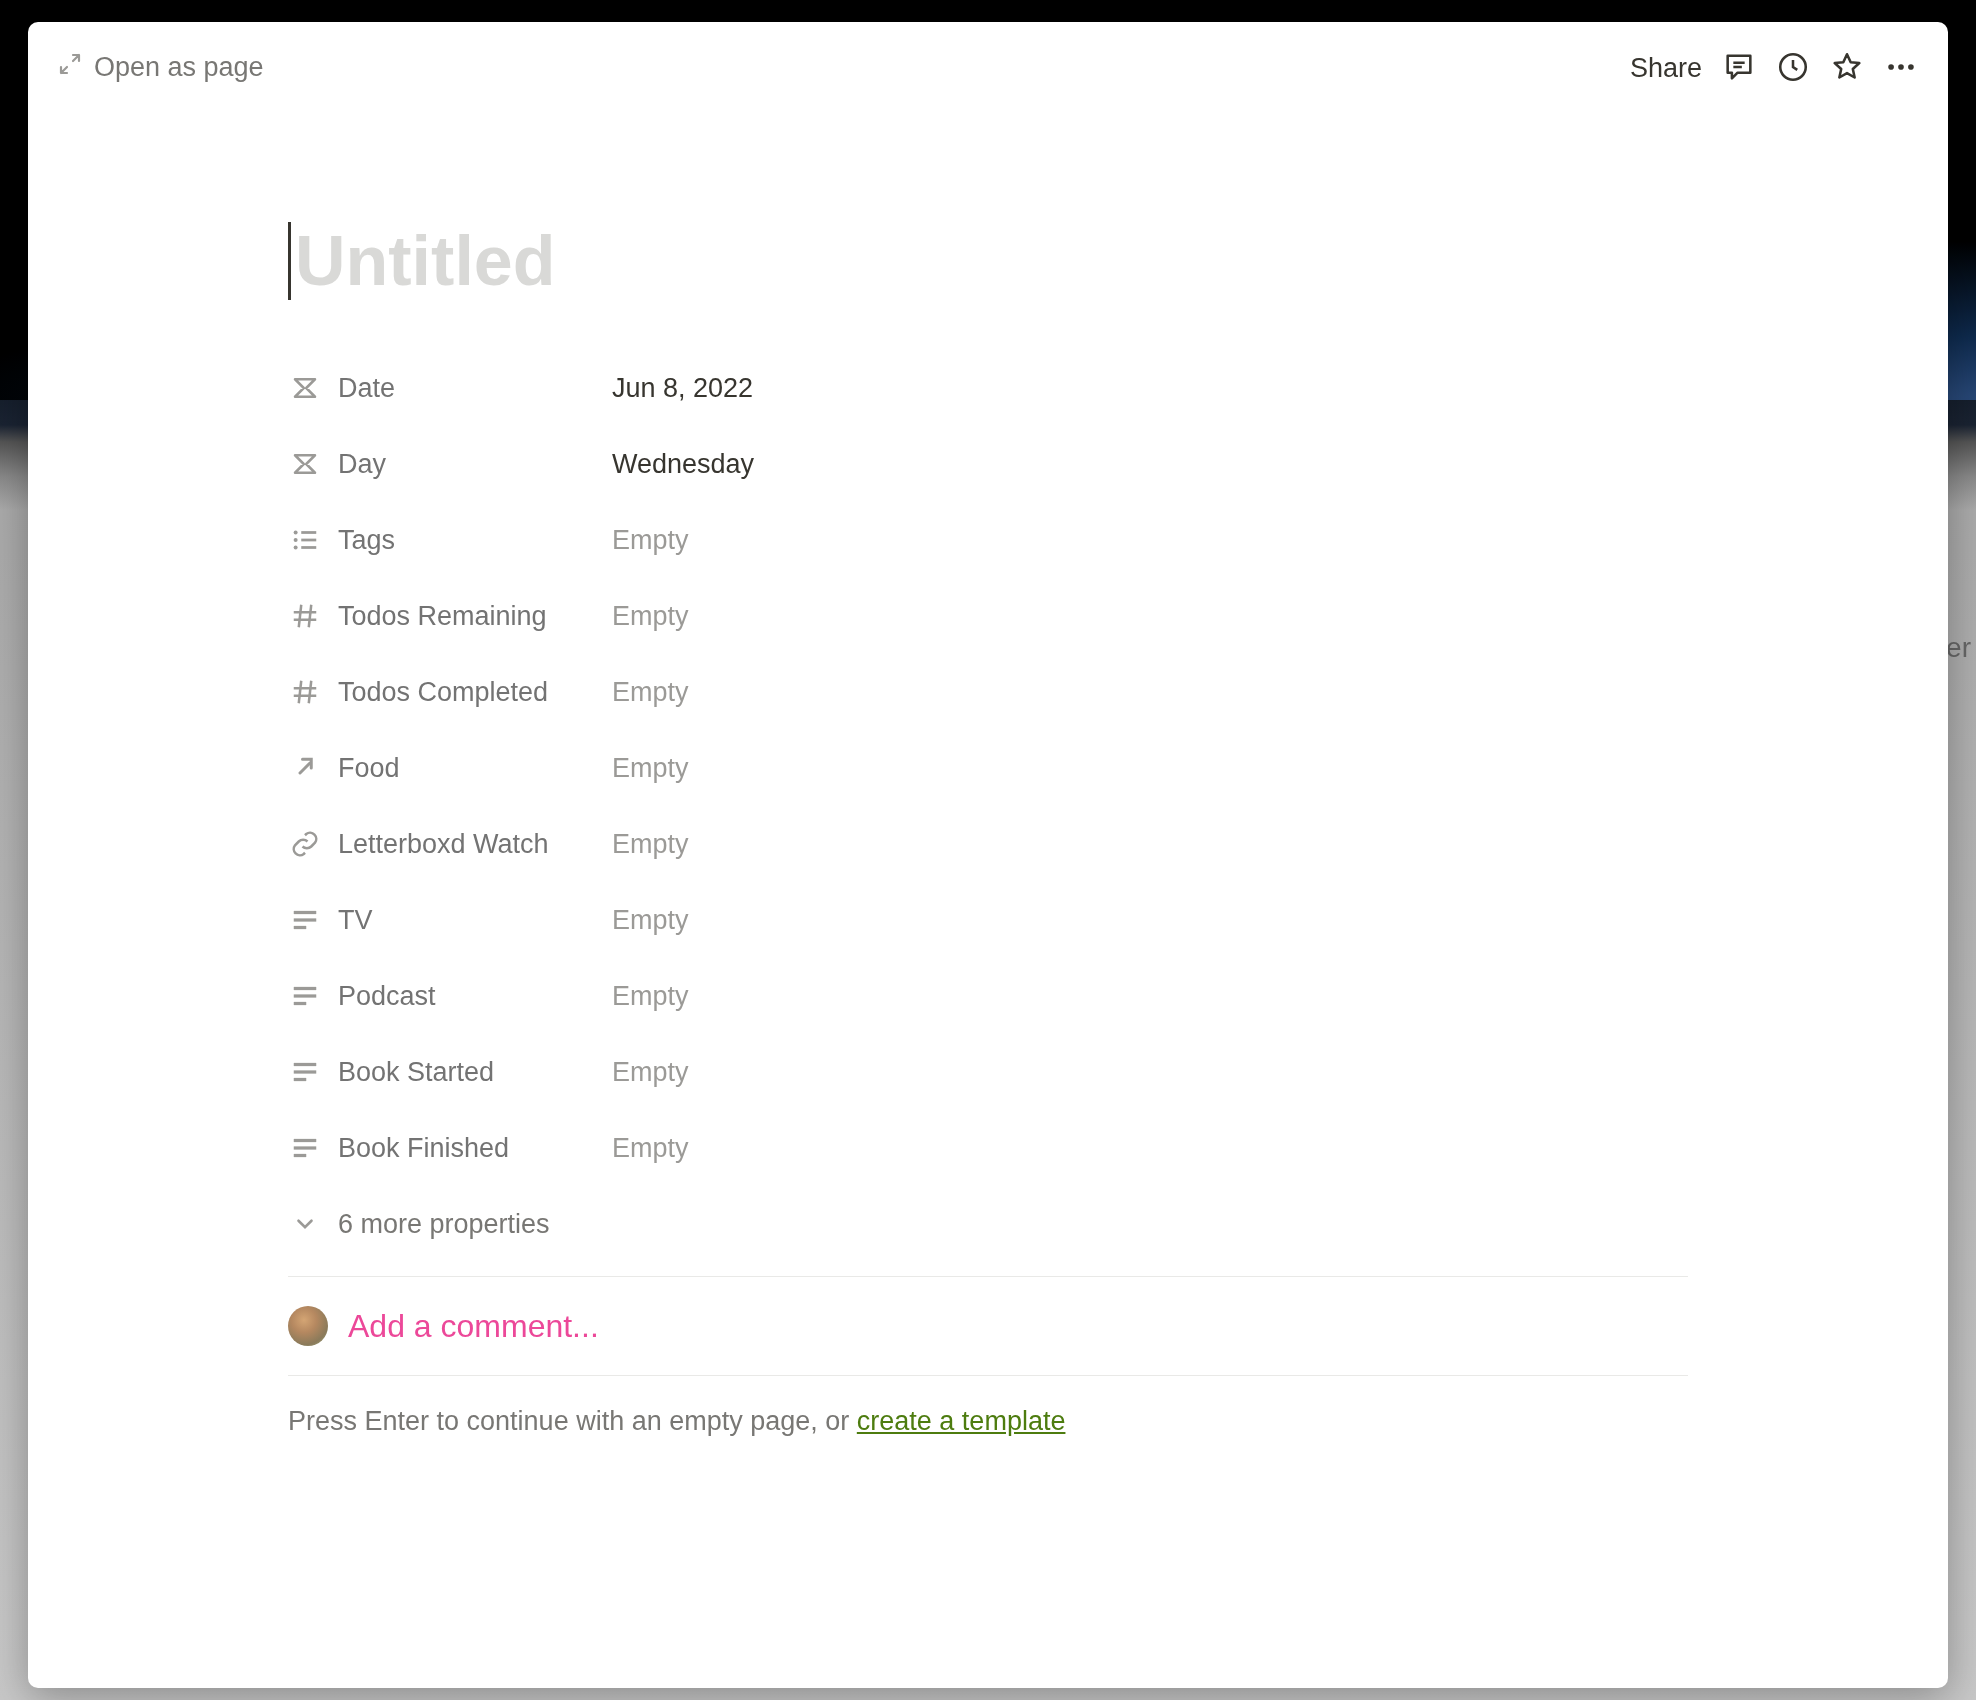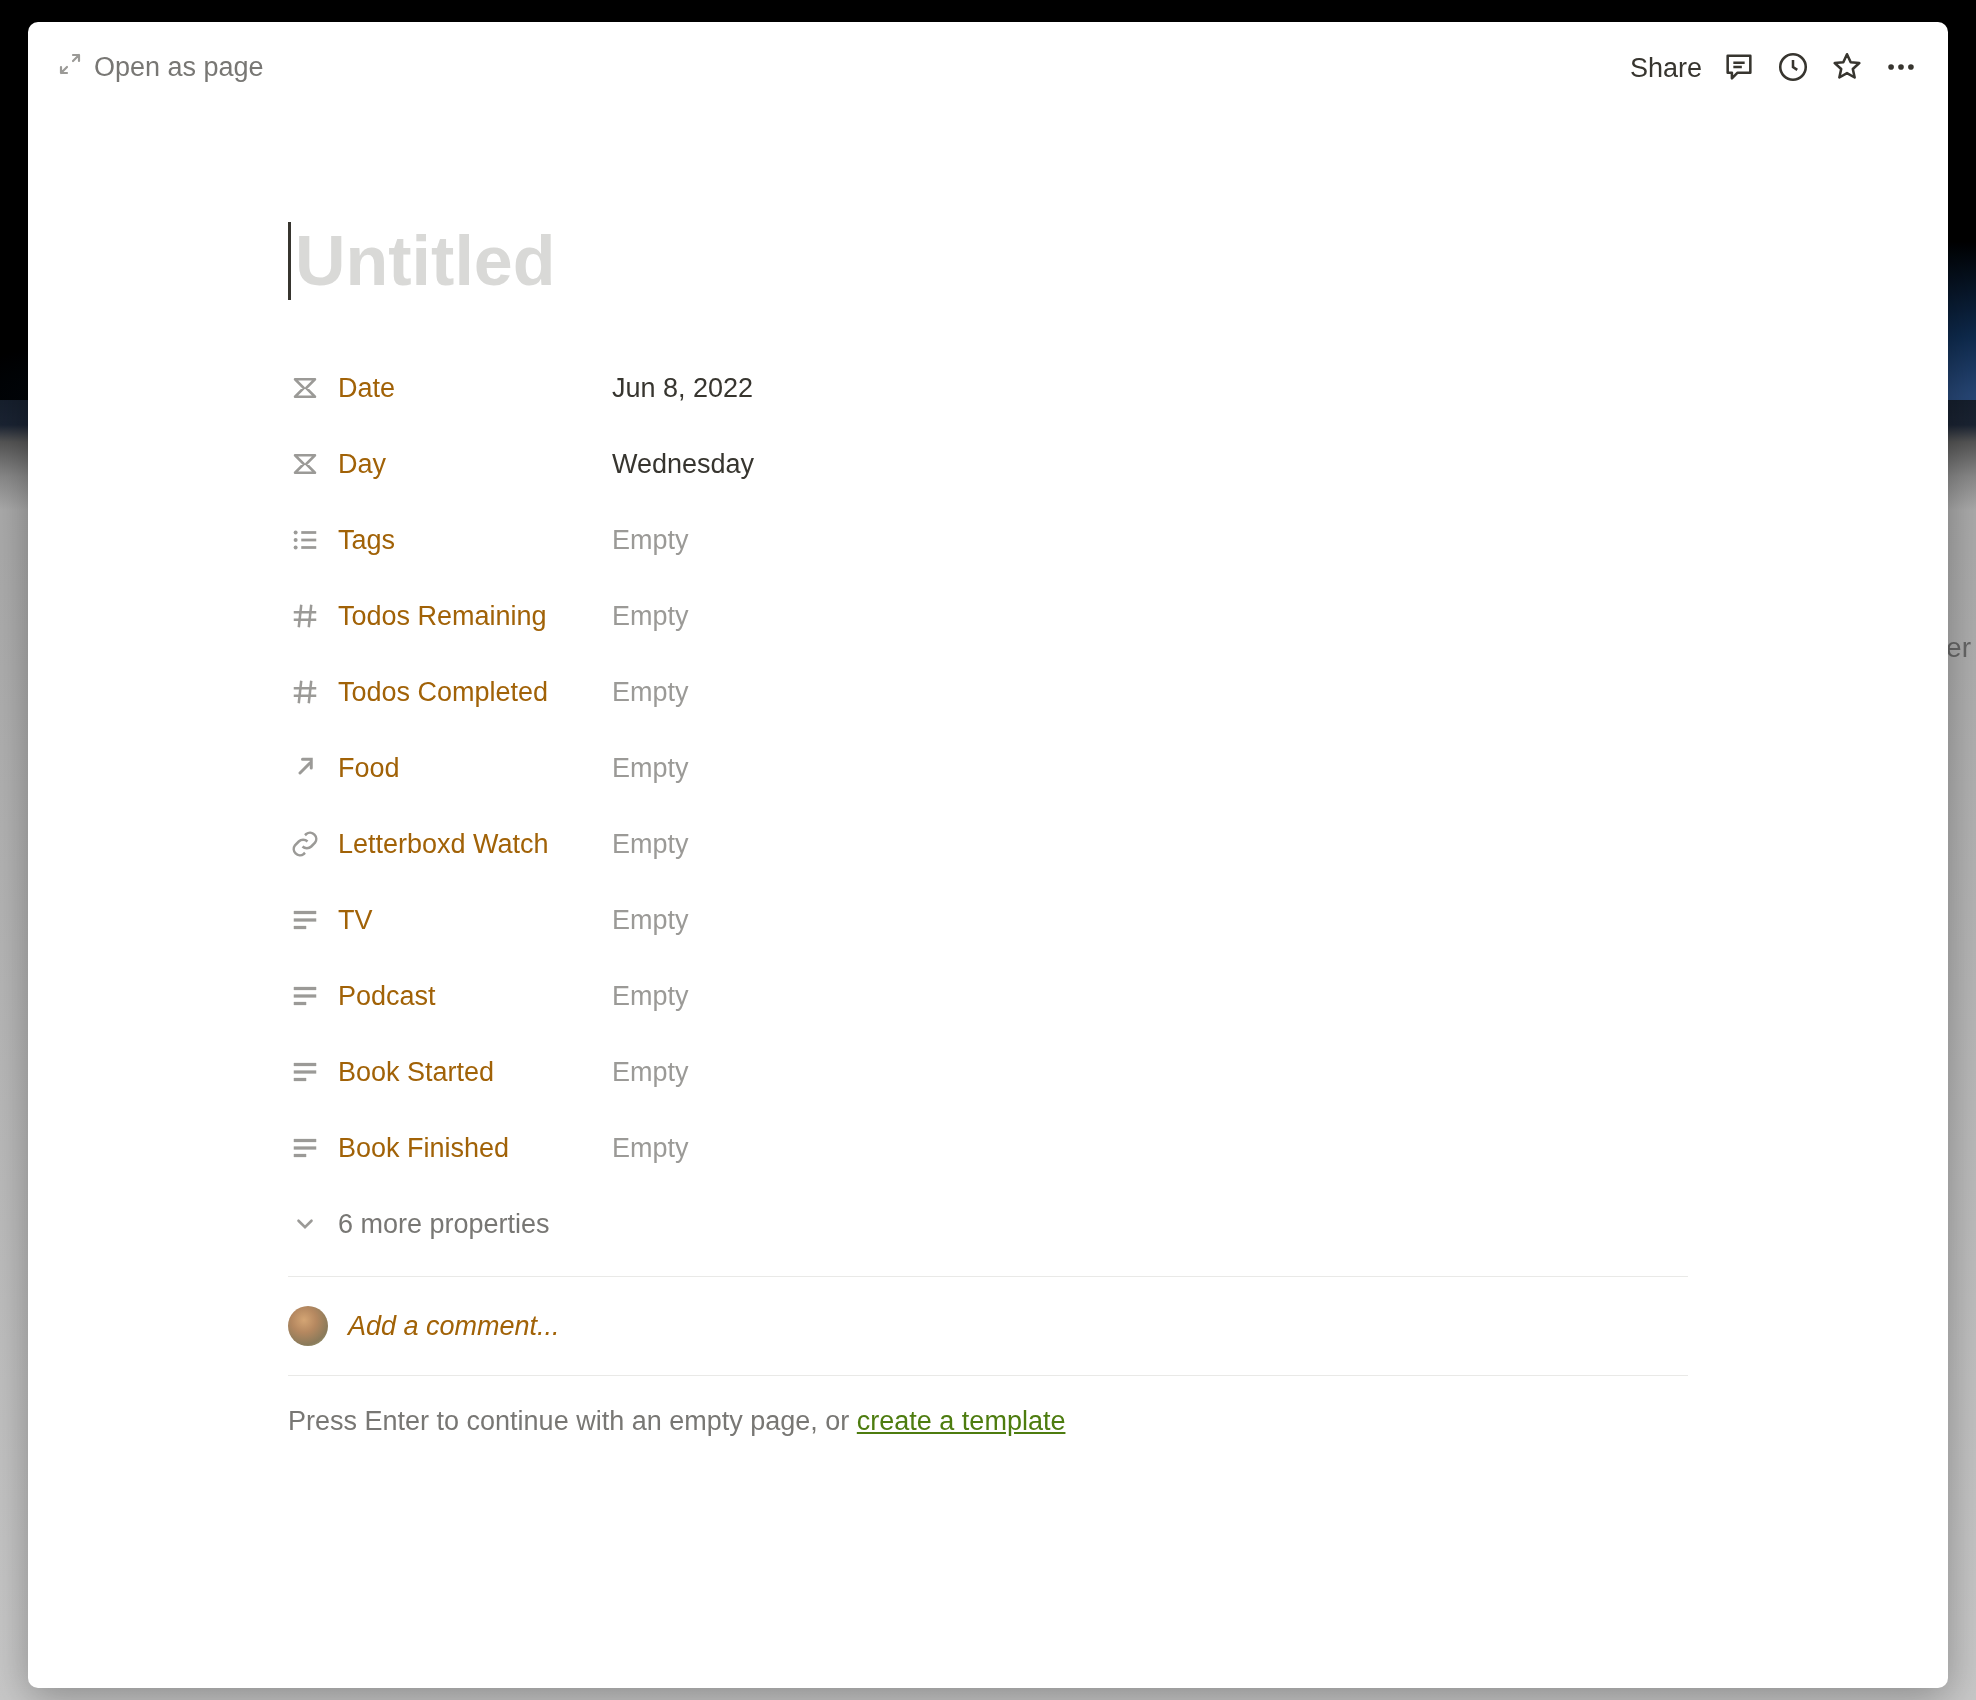--- a/index.html
+++ b/index.html
@@ -115,21 +115,21 @@
     display: flex;
     align-items: center;
     justify-content: center;
     color: #9b9a97;
     flex-shrink: 0;
   }
   .prop-icon svg { width: 30px; height: 30px; }
   .prop-label {
     width: 290px;
     font-size: 27px;
-    color: #a16207;
+    color: #737373;
     padding-left: 16px;
   }
   .prop-value {
     font-size: 27px;
     color: #37352f;
   }
   .prop-value.empty {
     color: #9b9a97;
   }
   .more-properties {
@@ -159,23 +159,22 @@
     height: 70px;
   }
   .avatar {
     width: 40px;
     height: 40px;
     border-radius: 50%;
     background: radial-gradient(circle at 40% 35%, #d4a574 0%, #b58860 35%, #8a7a5a 70%, #a8b88a 100%);
     flex-shrink: 0;
   }
   .comment-placeholder {
-    font-size: 27px;
-    color: #a16207;
-    font-style: italic;
+    font-size: 32px;
+    color: #ec4899;
   }
   .body-hint {
     margin-top: 30px;
     font-size: 27px;
     color: #787774;
   }
   .body-hint .link {
     color: #4d7c0f;
     text-decoration: underline;
     cursor: pointer;

